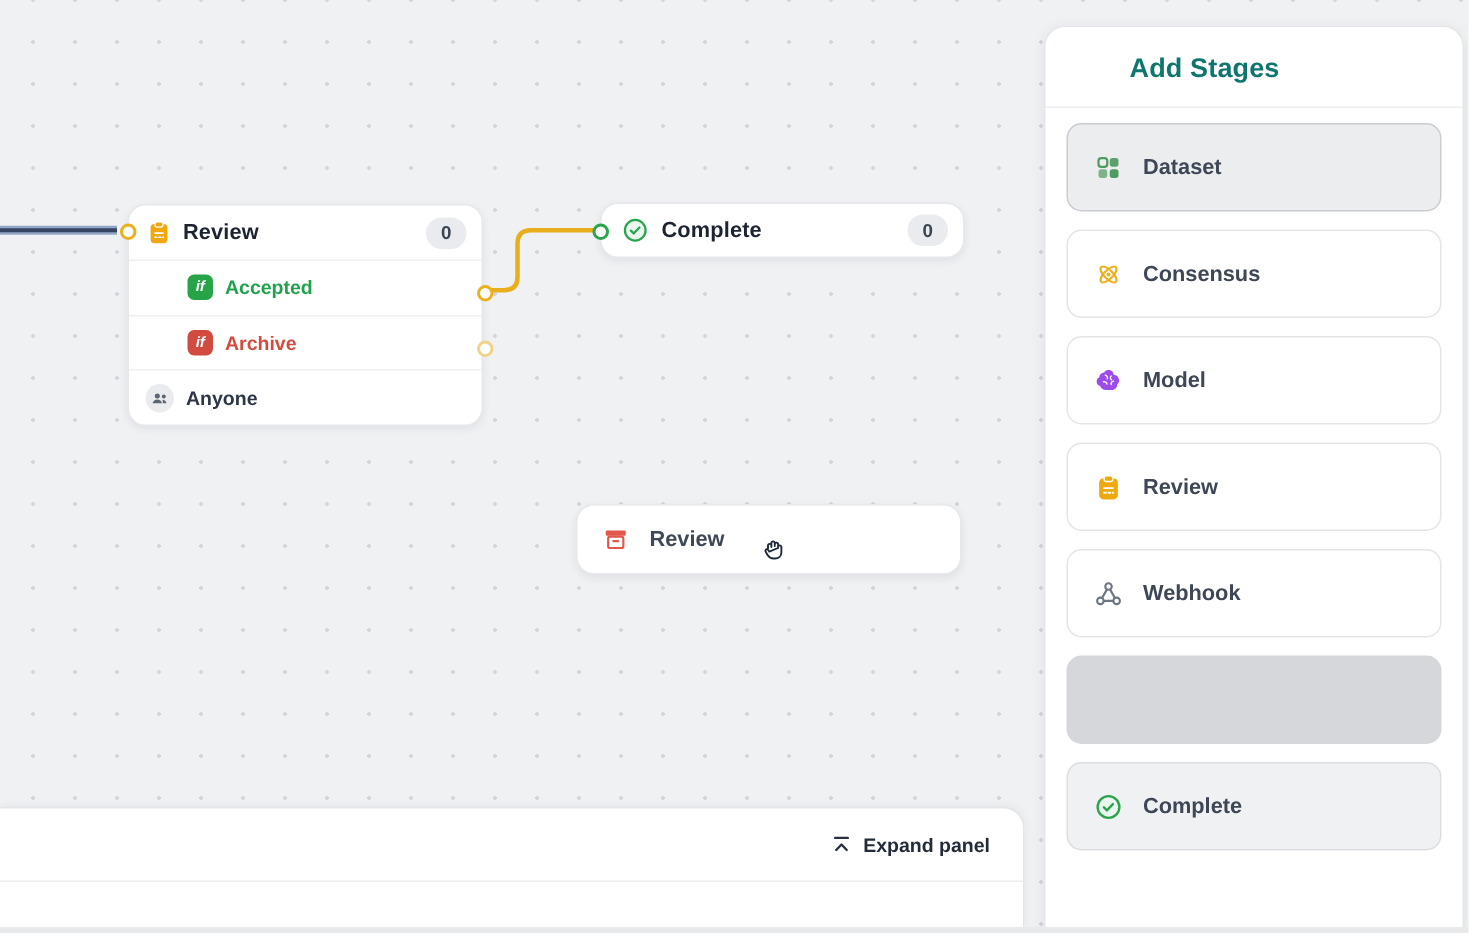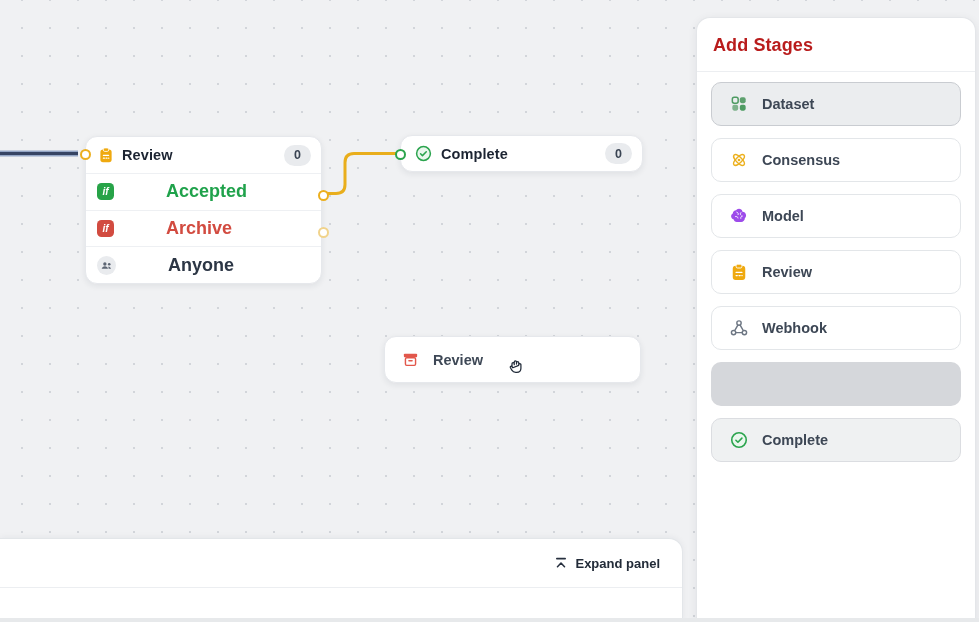--- a/index.html
+++ b/index.html
@@ -21,24 +21,24 @@
     position:absolute; background:#ffffff; border:1px solid #e6e8ec;
     border-radius:12px; box-shadow:0 2px 6px rgba(25,35,55,.08); z-index:2;
   }
   .node-review { left:85px; top:136px; width:237px; height:148px; display:grid; grid-template-rows:36px 1fr 1fr 1fr; }
   .node-header { display:flex; align-items:center; padding:0 10px 0 11px; gap:7px; }
   .node-title { font-size:14.5px; font-weight:700; color:#1c2432; letter-spacing:.1px; }
   .count-badge { margin-left:auto; background:#e9ebee; color:#3a4453; font-size:12.5px; font-weight:600;
                  min-width:27px; height:21px; border-radius:999px; display:flex; align-items:center; justify-content:center; padding:0 9px; }
   .node-row { display:flex; align-items:center; gap:8px; padding:0 11px; border-top:1px solid #eef0f3; }
   .if-badge { width:17px; height:17px; border-radius:4.5px; color:#fff; font-size:10px; font-weight:700; font-style:italic;
-              display:flex; align-items:center; justify-content:center; flex:none; }
+              display:flex; align-items:center; justify-content:center; flex:none;margin-left:28px; }
   .if-green { background:#27a348; }
   .if-red { background:#d24b40; }
-  .row-label { font-size:18px; font-weight:600;margin-left:44px; }
+  .row-label { font-size:13px; font-weight:600; }
   .lbl-accepted { color:#1fa24b; }
   .lbl-rejected { color:#d24b40; }
   .lbl-anyone { color:#2c3645; }
   .people-badge { width:19px; height:19px; border-radius:50%; background:#e9ebee; display:flex; align-items:center; justify-content:center; flex:none; }
 
   .node-complete { left:400px; top:135px; width:243px; height:37px; display:flex; align-items:center; gap:8px; padding:0 10px 0 13px; }
   .node-archive  { left:384px; top:336px; width:257px; height:47px; display:flex; align-items:center; gap:13px; padding:0 16px; }
   .archive-title { font-size:14.5px; font-weight:600; color:#3e4856; }
 
   .port { position:absolute; width:11px; height:11px; border-radius:50%; background:#fff; border:2.5px solid #ecaf1e; z-index:3; }
@@ -62,25 +62,25 @@
 
   .bottom-strip { position:absolute; left:0; top:618px; width:979px; height:4px; background:#e7e9eb; z-index:40; }
 
   
   .right-panel {
     position:absolute; left:696px; top:17px; width:280px; height:605px;
     background:#fff; border:1px solid #e4e6e9; border-bottom:none;
     border-radius:14px 14px 0 0; box-shadow:0 2px 10px rgba(16,24,40,.07); z-index:11;
   }
   .panel-header { padding:17px 16px 15px 16px; }
-  .panel-title { font-size:18px; font-weight:700; color:#b91c1c; letter-spacing:.1px; }
+  .panel-title { font-size:18px; font-weight:700; color:#0f766e; letter-spacing:.1px;margin-left:40px; }
   .panel-divider { height:1px; background:#eceef1; }
   .card-list { padding:10px 14px; display:flex; flex-direction:column; gap:12px; }
   .card {
-    height:44px; border-radius:10px; border:1px solid #e3e6e9; background:#fff;
+    height:59px; border-radius:10px; border:1px solid #e3e6e9; background:#fff;
     display:flex; align-items:center; gap:13px; padding-left:17px; cursor:pointer;
   }
   .card-hover { background:#ebedef; border-color:#c9ccd1; }
   .card-muted { background:#eff1f2; border-color:#dbdde1; }
   .card-placeholder { background:#d5d7db; border:none; }
   .card-label { font-size:14.5px; font-weight:600; color:#3d4755; }
 </style>
 </head>
 <body>
 

